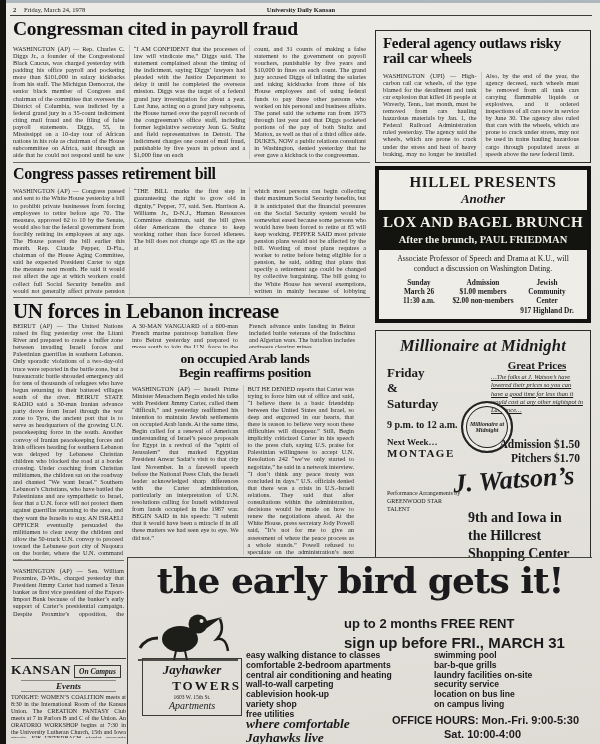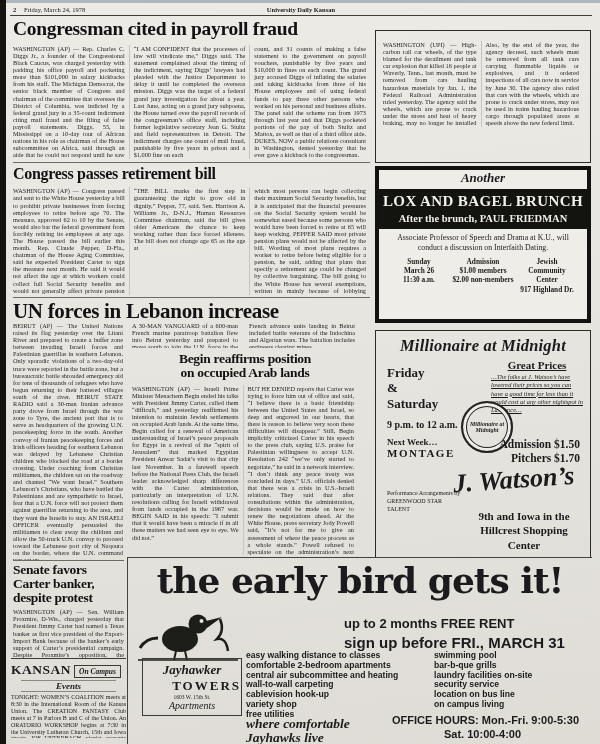--- a/index.html
+++ b/index.html
@@ -73,21 +73,21 @@
   .mm-great .blurb { font-size:6.4px; line-height:1.3; font-style:italic; text-align:left; margin-top:2px; }
   .mm-hours { position:absolute; left:11px; top:88px; font-size:10px; font-weight:bold; }
   .mm-logo { position:absolute; left:85px; top:70px; width:52px; height:52px; border:2px solid #222; border-radius:50%;
              display:flex; align-items:center; justify-content:center; text-align:center; padding:5px;
              font-size:6px; font-weight:bold; font-style:italic; box-shadow:inset 0 0 0 3px #efede7, inset 0 0 0 4px #222; }
   .mm-next { position:absolute; left:11px; top:106px; font-size:9px; font-weight:bold;font-family:Liberation Serif, serif; }
   .mm-band { font-size:11px; letter-spacing:1.5px; }
   .mm-adm { position:absolute; right:10px; top:106px; text-align:right; font-size:11.5px; font-weight:bold; line-height:1.25; }
   .mm-watsons { position:absolute; right:16px; top:134px; font-size:26px; font-style:italic; font-weight:bold; transform:rotate(-4deg); }
   .mm-perf { position:absolute; left:11px; top:158px; width:78px; font-size:6px; line-height:1.35; }
-  .mm-addr { position:absolute; right:10px; top:178px; width:112px; text-align:center; font-size:11px; font-weight:bold; line-height:1.3; }
+  .mm-addr { position:absolute; right:10px; top:178px; width:112px; text-align:left; font-size:14px; font-weight:bold; line-height:1.3; }
 
   
   #oncampus { position:absolute; left:11px; top:658px; width:115px; height:86px; border-top:1px solid #3a3a36; padding-top:3px; }
   .oc-head { display:flex; align-items:flex-end; gap:3px; }
   .oc-brand { font-size:13.5px; font-weight:bold; letter-spacing:0.5px; }
   .oc-section { border:1px solid #3a3a36; font-size:7.5px; font-style:italic; font-weight:bold; padding:1px 4px; }
   .oc-events { text-align:center; font-size:9px; font-style:italic; font-weight:bold; margin:2px 10px 2px;
                border-top:1px solid #8b8983; border-bottom:1px solid #8b8983; }
   .oc-body { font-size:6px; line-height:6.9px; text-align:justify; height:44px; overflow:hidden; }
 
@@ -126,20 +126,21 @@
   <section id="congressman">
     <h1 class="headline">Congressman cited in payroll fraud</h1>
     <div class="cols">
       <div class="col">WASHINGTON (AP) — Rep. Charles C. Diggs Jr., a founder of the Congressional Black Caucus, was charged yesterday with padding his office payroll and pocketing more than $101,000 in salary kickbacks from his staff. The Michigan Democrat, the senior black member of Congress and chairman of the committee that oversees the District of Columbia, was indicted by a federal grand jury in a 35-count indictment citing mail fraud and the filing of false payroll statements. Diggs, 55, in Mississippi on a 10-day tour of African nations in his role as chairman of the House subcommittee on Africa, said through an aide that he could not respond until he saw a list of particulars. But his office issued a statement in which he declared, “I am innocent.”</div>
       <div class="col">“I AM CONFIDENT that the processes of law will vindicate me,” Diggs said. The statement complained about the timing of the indictment, saying Diggs’ lawyers had pleaded with the Justice Department to delay it until he completed the overseas mission. Diggs was the target of a federal grand jury investigation for about a year. Last June, acting on a grand jury subpoena, the House turned over the payroll records of the congressman’s office staff, including former legislative secretary Jean G. Stultz and field representatives in Detroit. The indictment charges one count of mail fraud, punishable by five years in prison and a $1,000 fine on each</div>
       <div class="col">count, and 31 counts of making a false statement to the government on payroll vouchers, punishable by five years and $10,000 in fines on each count. The grand jury accused Diggs of inflating the salaries and taking kickbacks from three of his House employees and of using federal funds to pay three other persons who worked on his personal and business affairs. The panel said the scheme ran from 1973 through last year and that Diggs pocketed portions of the pay of both Stultz and Mattox, as well as that of a third office aide. DUKES, NOW a public relations consultant in Washington, denied yesterday that he ever gave a kickback to the congressman.</div>
     </div>
   </section>
 
   <section id="federal">
+    <h2 class="headline">Federal agency outlaws risky rail car wheels</h2>
     <div class="cols">
       <div class="col">WASHINGTON (UPI) — High-carbon rail car wheels, of the type blamed for the derailment and tank car explosion that killed 16 people at Waverly, Tenn., last month, must be removed from cars hauling hazardous materials by Jan. 1, the Federal Railroad Administration ruled yesterday. The agency said the wheels, which are prone to crack under the stress and heat of heavy braking, may no longer be installed on any new freight cars.</div>
       <div class="col">Also, by the end of the year, the agency decreed, such wheels must be removed from all tank cars carrying flammable liquids or explosives, and it ordered inspections of all cars now in service by June 30. The agency also ruled that cars with the wheels, which are prone to crack under stress, may not be used in trains hauling hazardous cargo through populated areas at speeds above the new federal limit.</div>
     </div>
   </section>
 
   <div class="hr" style="left:13px;top:162px;width:357px;"></div>
 
   <section id="retirement">
     <h2 class="headline">Congress passes retirement bill</h2>
@@ -153,42 +154,42 @@
   <div class="hr" style="left:13px;top:297px;width:357px;"></div>
 
   <section id="lebanon-head">
     <h2 class="headline">UN forces in Lebanon increase</h2>
   </section>
   <div id="lebanon-c1" class="col-single">BEIRUT (AP) — The United Nations raised its flag yesterday over the Litani River and prepared to create a buffer zone between invading Israeli forces and Palestinian guerrillas in southern Lebanon. Only sporadic violations of a two-day-old truce were reported in the battle zone, but a bureaucratic battle shrouded emergency aid for tens of thousands of refugees who have begun returning to their battered villages south of the river. BEIRUT STATE RADIO said a 30-man Iranian advance party drove from Israel through the war zone to Tyre, the ancient port that is to serve as headquarters of the growing U.N. peacekeeping force in the south. Another convoy of Iranian peacekeeping forces and Irish officers heading for southern Lebanon was delayed by Lebanese Christian children who blocked the road at a border crossing. Under coaching from Christian militiamen, the children sat on the roadway and chanted “We want Israel.” Southern Lebanon’s Christians, who have battled the Palestinians and are sympathetic to Israel, fear that a U.N. force will not protect them against guerrillas returning to the area, and they want the Israelis to stay. AN ISRAELI OFFICER eventually persuaded the militiamen to clear away the children and allow the 50-truck U.N. convoy to proceed toward the Lebanese port city of Naqoura on the border, where the U.N. command was set up.</div>
   <div id="lebanon-c2" class="col-single">A 30-MAN VANGUARD of a 600-man French marine paratroop battalion flew into Beirut yesterday and prepared to move south to join the U.N. force in the Litani zone.</div>
   <div id="lebanon-c3" class="col-single">French advance units landing in Beirut included battle veterans of the Indochina and Algerian wars. The battalion includes engineers clearing mines.</div>
 
   <section id="begin">
+    <h3 class="headline">on occupied Arab lands</h3>
     <h3 class="headline">Begin reaffirms position</h3>
-    <h3 class="headline">on occupied Arab lands</h3>
     <div class="cols">
       <div class="col">WASHINGTON (AP) — Israeli Prime Minister Menachem Begin ended his talks with President Jimmy Carter, called them “difficult,” and yesterday reaffirmed his intention to maintain Jewish settlements on occupied Arab lands. At the same time, Begin called for a renewal of American understanding of Israel’s peace proposals for Egypt in a revival of the “spirit of Jerusalem” that marked Egyptian President Anwar Sadat’s visit to that city last November. In a farewell speech before the National Press Club, the Israeli leader acknowledged sharp differences with the Carter administration, particularly an interpretation of U.N. resolutions calling for Israeli withdrawal from lands occupied in the 1967 war. BEGIN SAID in his speech: “I submit that it would have been a miracle if in all these matters we had seen eye to eye. We did not.”</div>
       <div class="col">BUT HE DENIED reports that Carter was trying to force him out of office and said, “I believe there is a basic friendship between the United States and Israel, so deep and engraved in our hearts, that there is reason to believe very soon these difficulties will disappear.” Still, Begin implicitly criticized Carter in his speech to the press club, saying U.S. praise for Palestinian willingness to accept U.N. Resolution 242 “we’ve only started to negotiate,” he said in a network interview. “I don’t think any peace treaty was concluded in days.” U.S. officials denied that there was a crisis in U.S.-Israeli relations. They said that after consultations within the administration, decisions would be made on how to renew the negotiations ahead. At the White House, press secretary Jody Powell said, “It’s not for me to give an assessment of where the peace process as a whole stands.” Powell refused to speculate on the administration’s next move in the Middle East peace effort.</div>
     </div>
   </section>
 
   <div class="hr" style="left:13px;top:560px;width:111px;"></div>
 
   <section id="senate">
-    <h3 class="headline">Senate favors Carter banker, despite protest</h3>
     <div class="body col-single">WASHINGTON (AP) — Sen. William Proxmire, D-Wis., charged yesterday that President Jimmy Carter had named a Texas banker as first vice president of the Export-Import Bank because of the banker’s early support of Carter’s presidential campaign. Despite Proxmire’s opposition, the nomination of the banker, H.K. Allen of Temple, Texas, was approved by voice vote with less than a dozen senators on the floor. Proxmire charged that Allen, who headed four small Texas banks, was totally unqualified to run the multibillion dollar Export-Import Bank and had been nominated only for political reasons.</div>
   </section>
 
   <section id="hillel">
+    <div class="h-presents">HILLEL PRESENTS</div>
     <div class="h-another">Another</div>
     <div class="h-banner">
       <div class="big">LOX AND BAGEL BRUNCH</div>
       <div class="sub">After the brunch, PAUL FRIEDMAN</div>
     </div>
-    <div class="h-desc">Associate Professor of Speech and Drama at K.U., will conduct a discussion on Interfaith Dating.</div>
+    <div class="h-desc">Associate Professor of Speech and Drama at K.U., will conduct a discussion on Washington Dating.</div>
     <div class="h-row">
       <div class="h-cell">
         <div>Sunday</div>
         <div>March 26</div>
         <div>11:30 a.m.</div>
       </div>
       <div class="h-cell">
         <div>Admission</div>
         <div>$1.00 members</div>
         <div>$2.00 non-members</div>
@@ -260,21 +261,21 @@
     <div class="eb-towers">
       <div class="t-name">Jayhawker</div>
       <div class="t-towers">TOWERS</div>
       <div class="t-addr">1603 W. 15th St.</div>
       <div class="t-apart">Apartments</div>
     </div>
 
     <div class="eb-feat left">
       <div>easy walking distance to classes</div>
       <div>comfortable 2-bedroom apartments</div>
-      <div>central air subcommittee and heating</div>
+      <div>central air conditioning and heating</div>
       <div>wall-to-wall carpeting</div>
       <div>cablevision hook-up</div>
       <div>variety shop</div>
       <div>free utilities</div>
     </div>
     <div class="eb-feat right">
       <div>swimming pool</div>
       <div>bar-b-que grills</div>
       <div>laundry facilities on-site</div>
       <div>security service</div>

